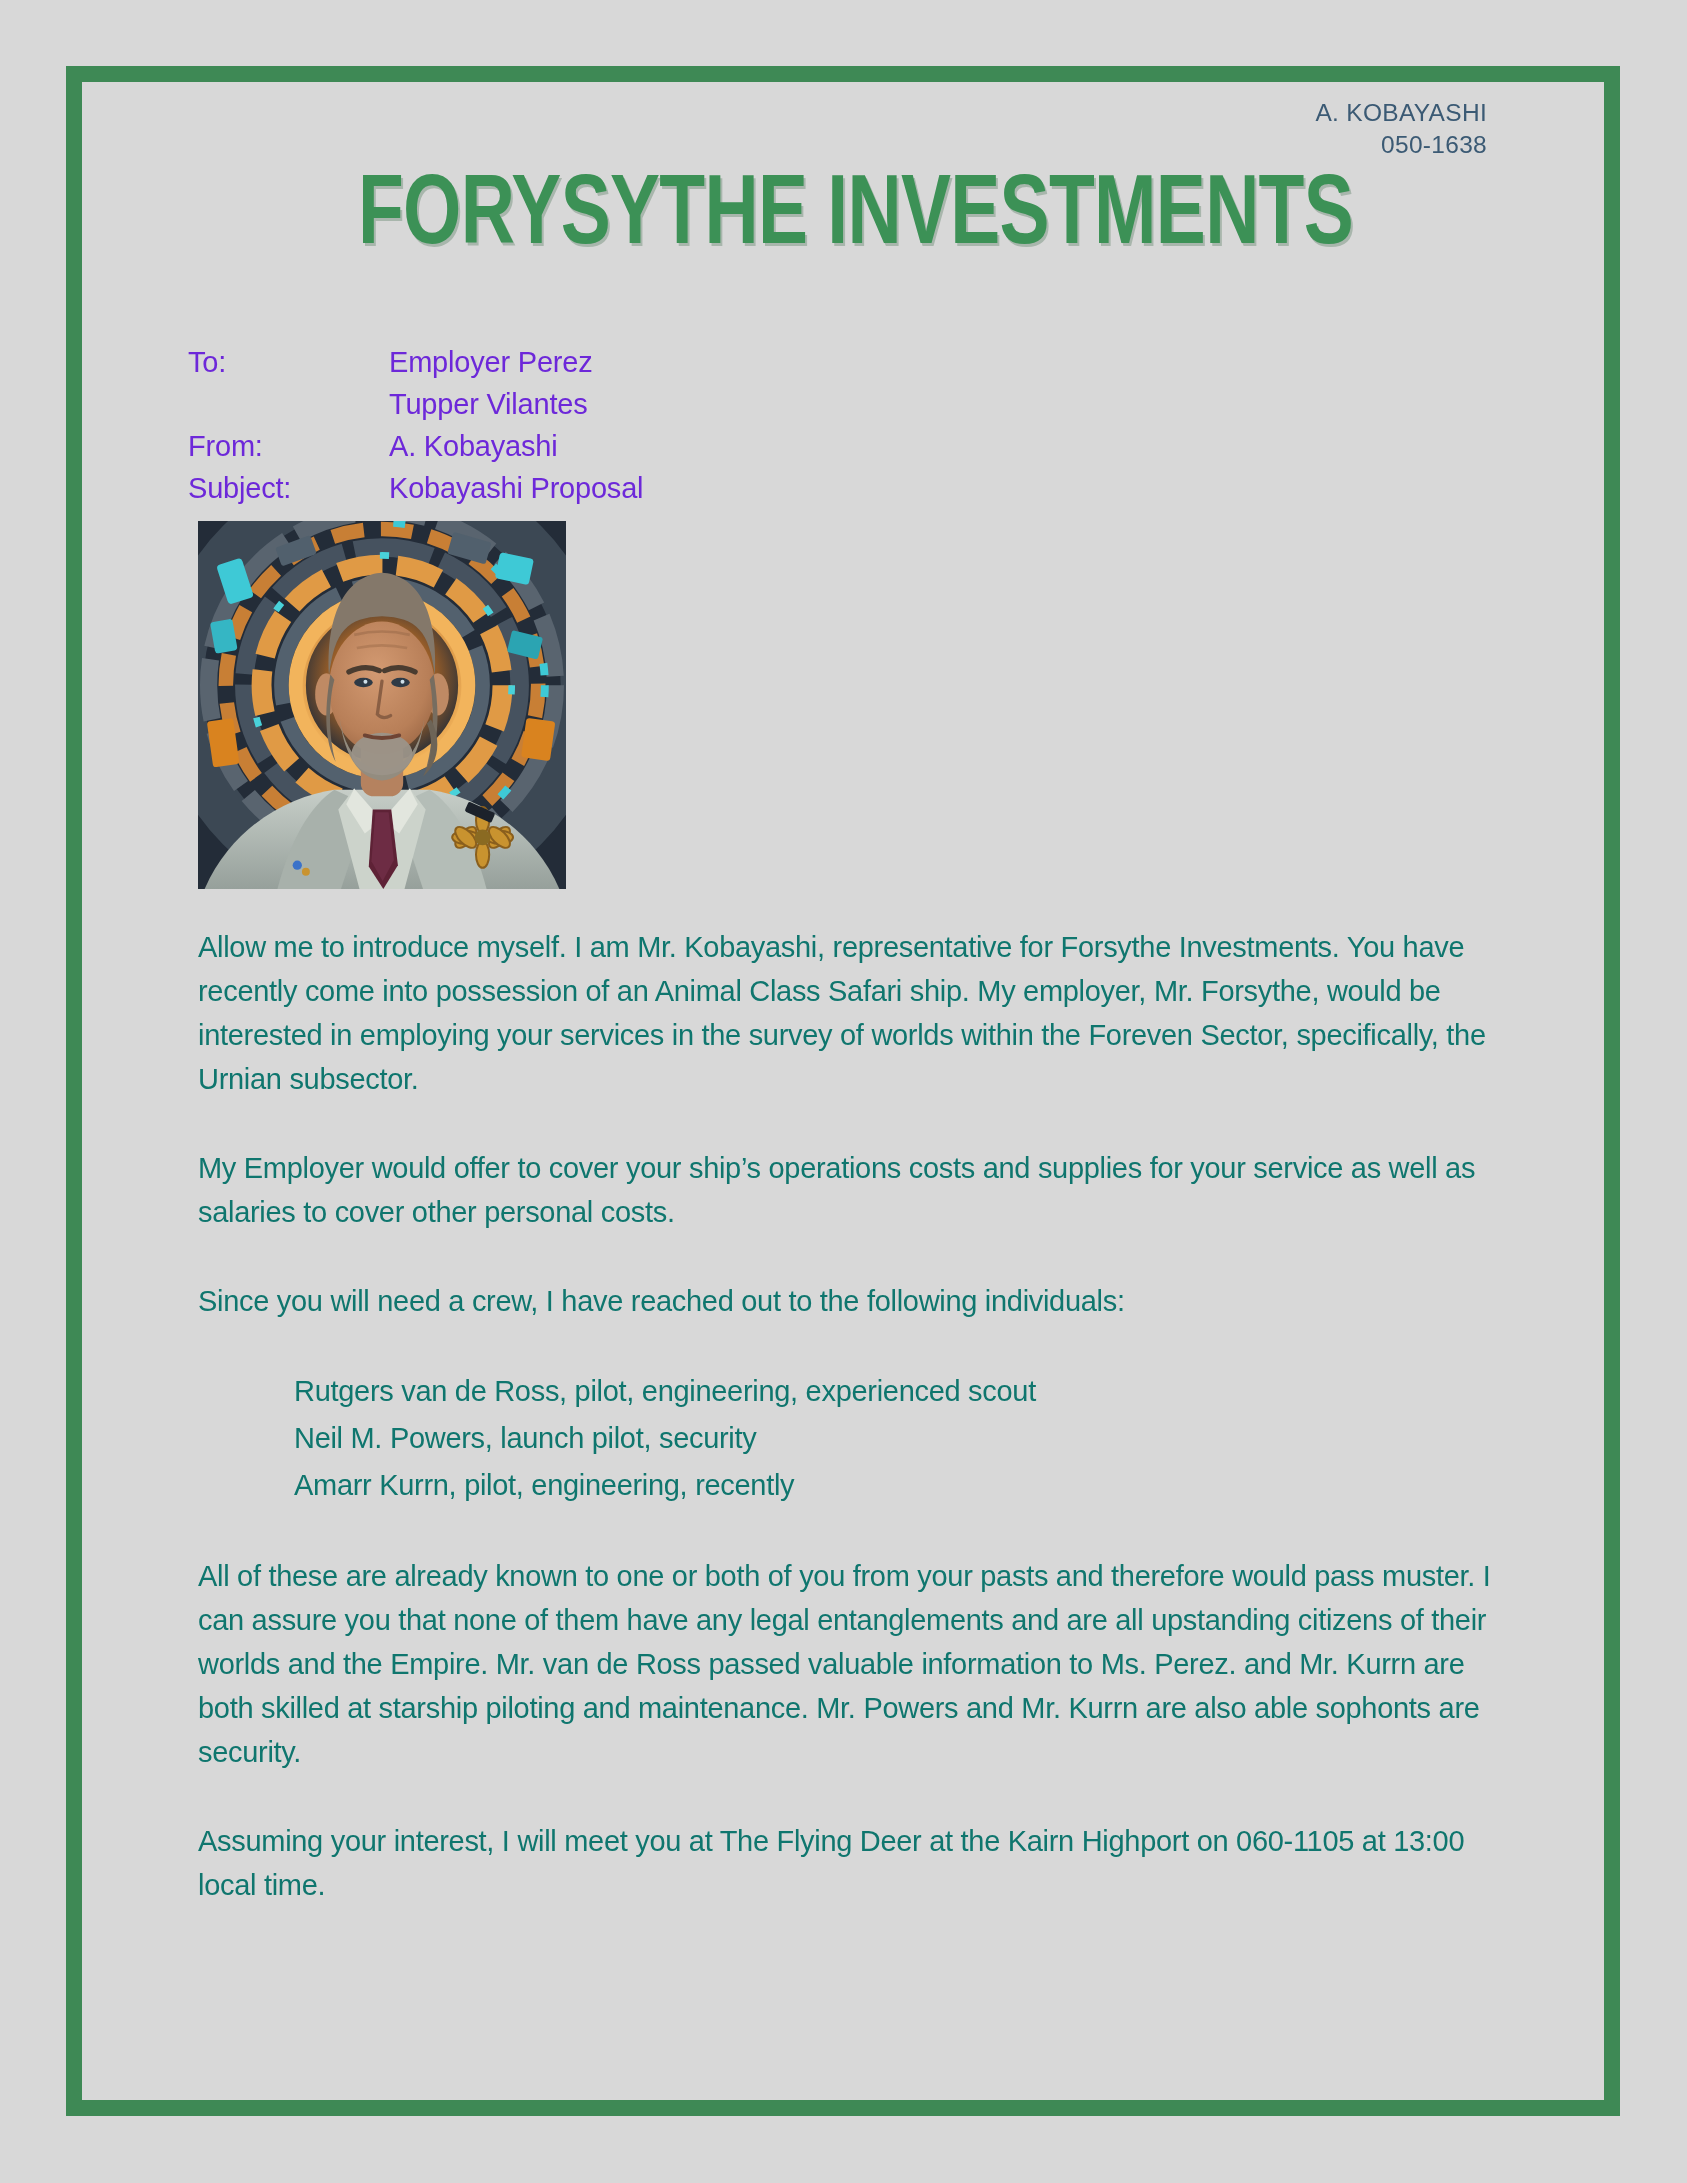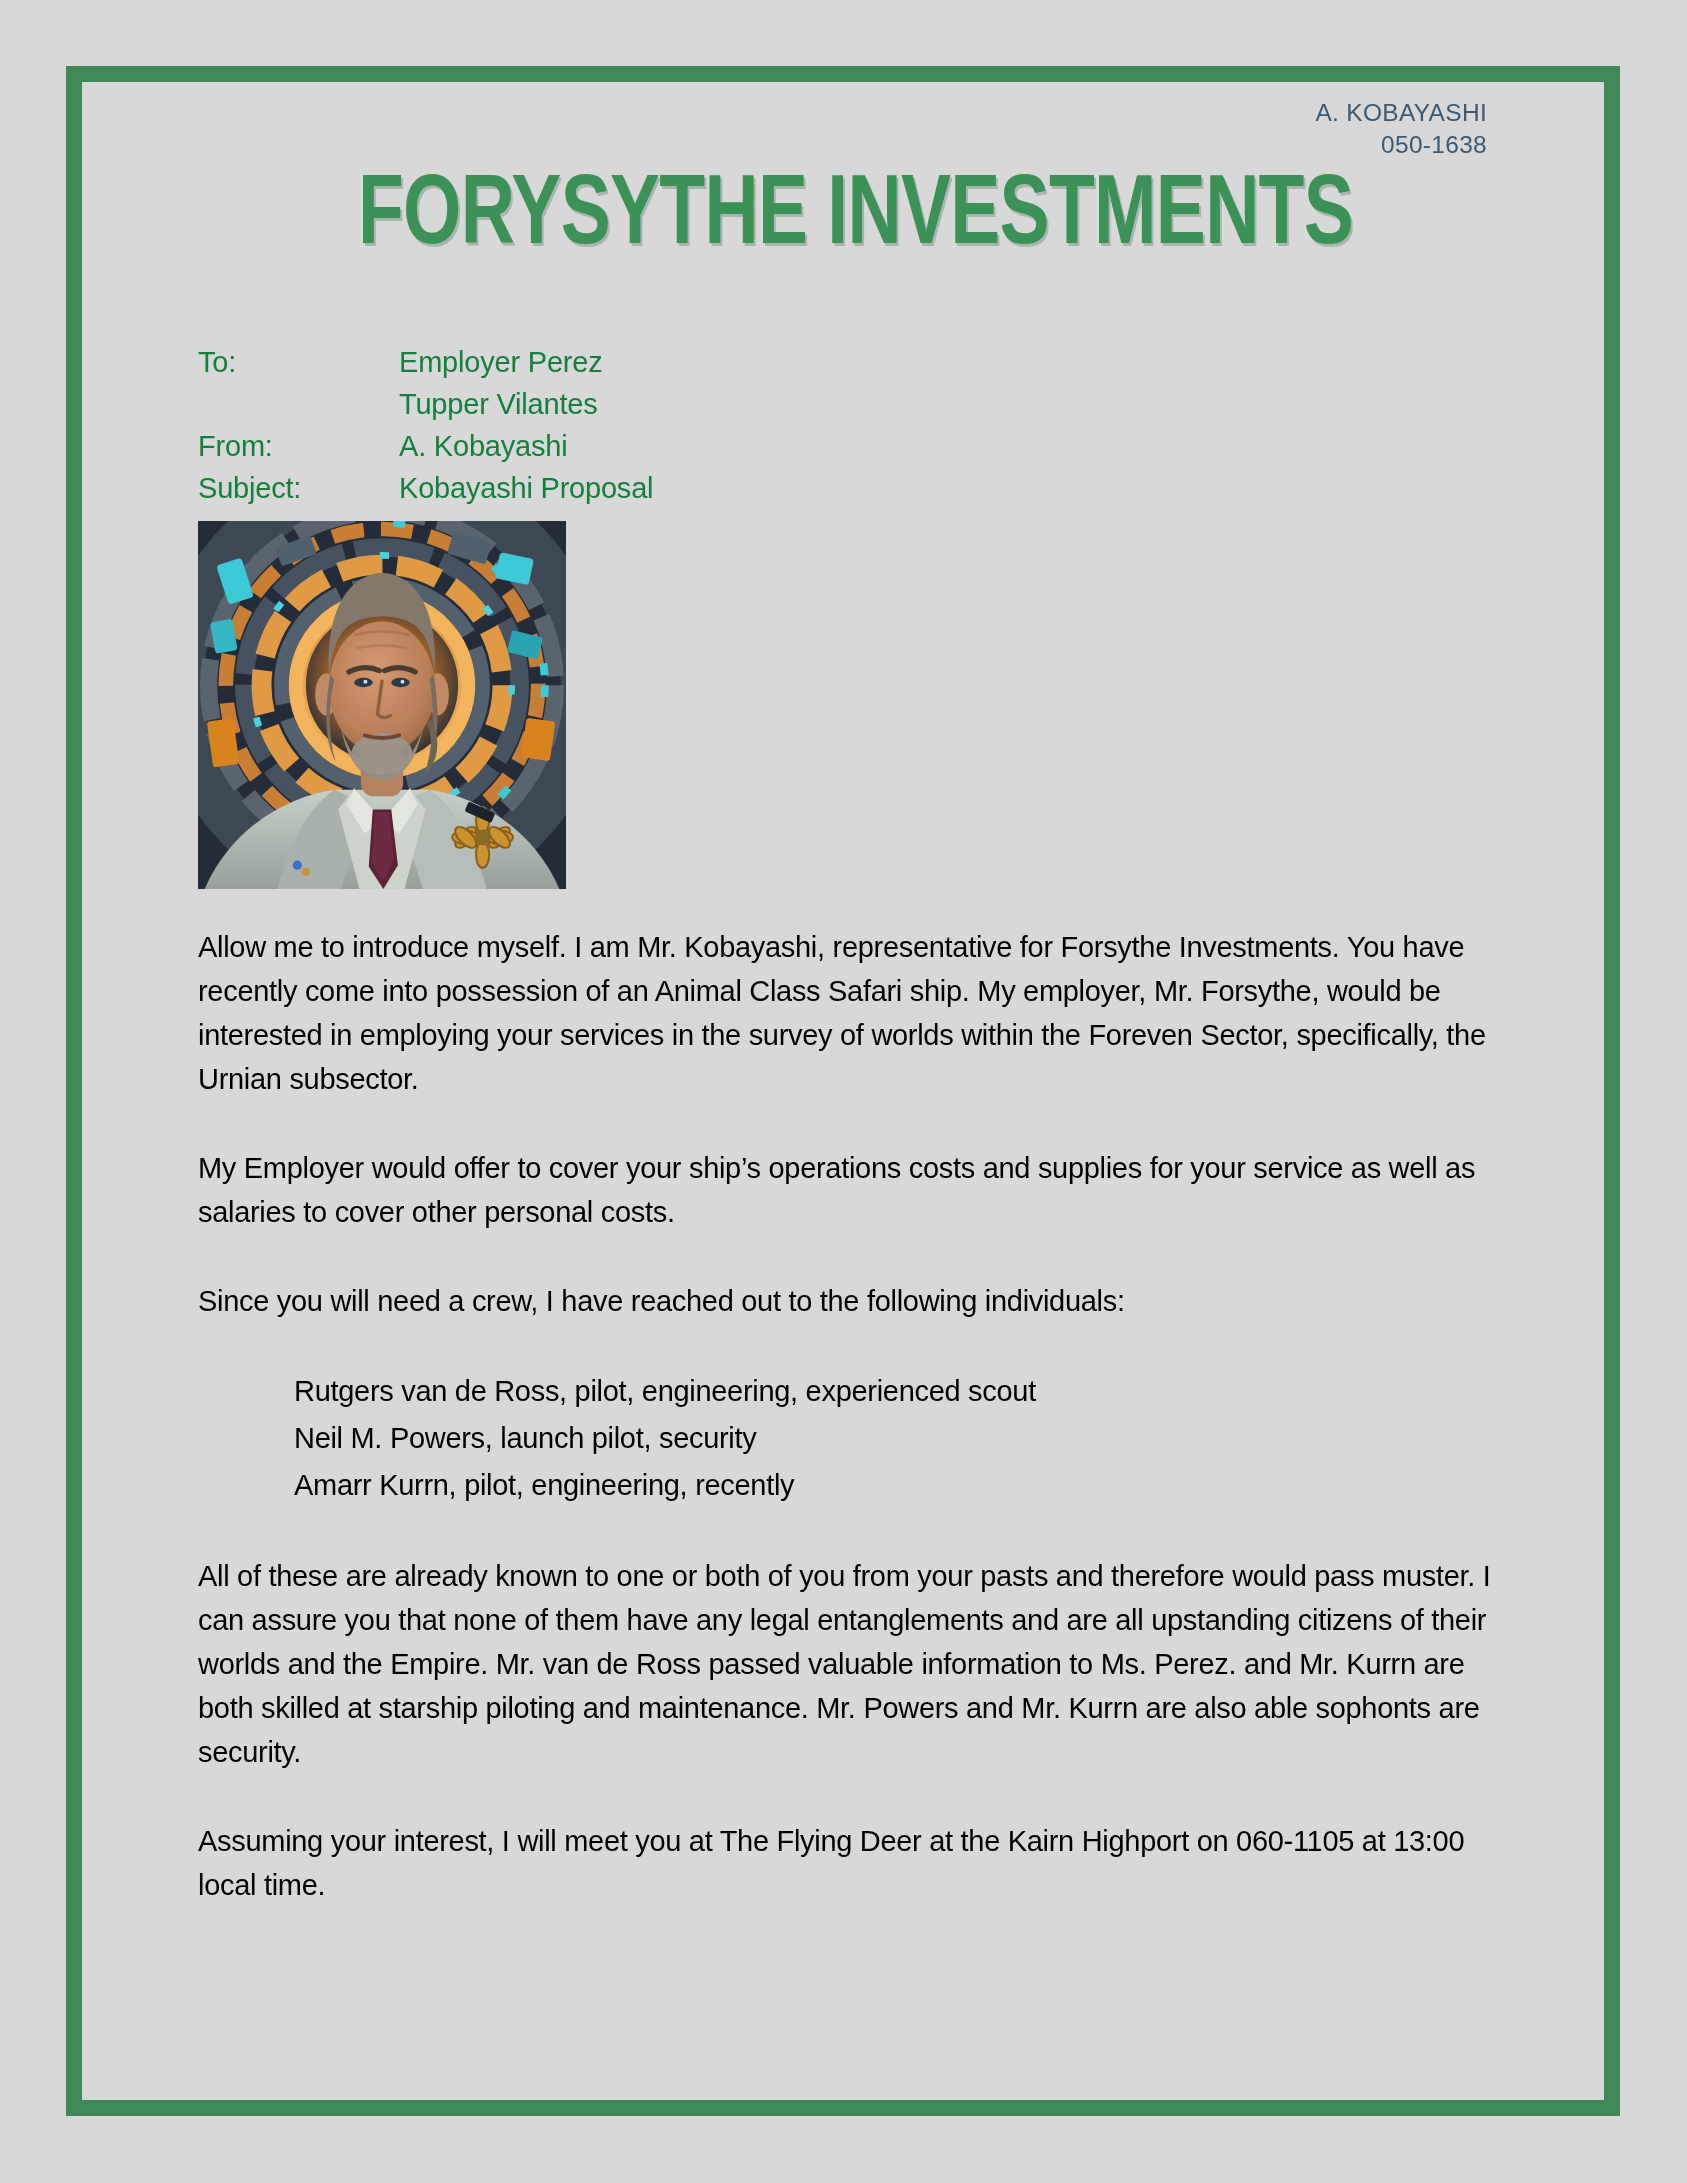--- a/index.html
+++ b/index.html
@@ -39,41 +39,41 @@
     letter-spacing:-0.7px;
     color:#3c9156;
     transform:scaleY(1.32);
     transform-origin:center top;
     text-shadow:2px 2px 0 rgba(42,92,58,0.28);
     white-space:nowrap;
   }
 
   
   .meta{
-    position:absolute;left:198px;top:341px;
-    color:#15803d;
+    position:absolute;left:188px;top:341px;
+    color:#6d28d9;
     font-size:29px;line-height:42px;
     letter-spacing:-0.2px;
   }
   .meta-row{display:flex;}
   .meta-label{width:201px;flex:0 0 201px;}
   .meta-value{flex:1;}
 
   
   .portrait{
     position:absolute;left:198px;top:521px;
     width:368px;height:368px;
     display:block;
   }
 
   
   .body-text{
     position:absolute;left:198px;top:925px;
     width:1297px;
-    color:#000000;
+    color:#0f766e;
     font-size:29px;line-height:44px;
     letter-spacing:-0.3px;
   }
   .body-text p{margin:0 0 45px 0;}
   .crew-list{
     list-style:none;
     margin:0 0 45px 0;
     padding:0 0 0 96px;
   }
   .crew-list li{line-height:47px;}

